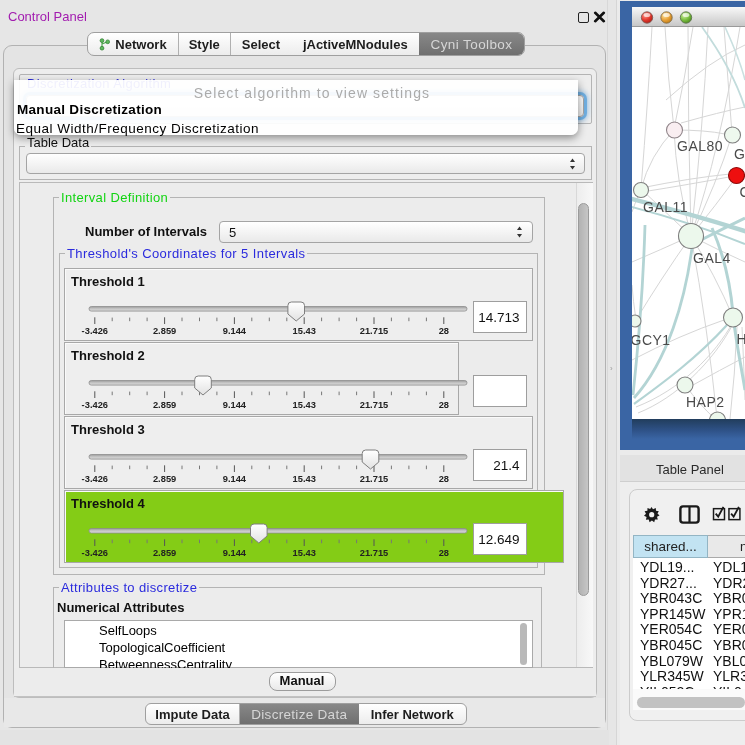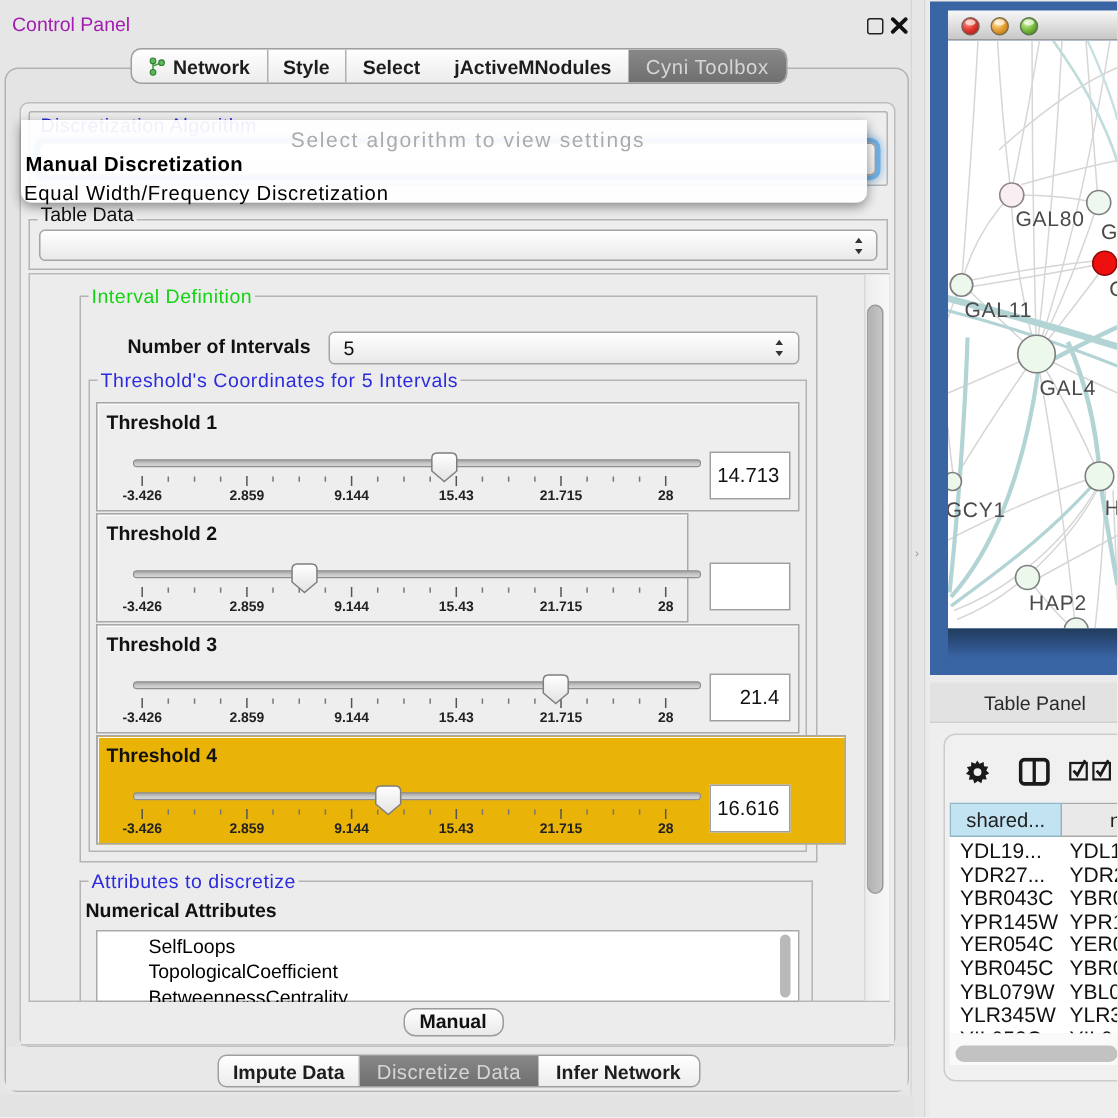--- a/index.html
+++ b/index.html
@@ -216,21 +216,21 @@
         <text x="169.4" y="64.5" text-anchor="middle" font-size="9.3" font-weight="bold" fill="#222">9.144</text>
         <text x="239.2" y="64.5" text-anchor="middle" font-size="9.3" font-weight="bold" fill="#222">15.43</text>
         <text x="309.0" y="64.5" text-anchor="middle" font-size="9.3" font-weight="bold" fill="#222">21.715</text>
         <text x="378.8" y="64.5" text-anchor="middle" font-size="9.3" font-weight="bold" fill="#222">28</text>
       <path d="M 297.2 36.5 q 0 -3.5 3.5 -3.5 l 9.6 0 q 3.5 0 3.5 3.5 l 0 8.5 l -8.3 7 l -8.3 -7 z" fill="url(#th2)" stroke="#7e7e7e" stroke-width="1"></path>
     </svg>
     <div style="position:absolute;left:407.5px;top:32.5px;width:54px;height:32px;background:#ffffff;border:1px solid #9e9e9e;box-sizing:border-box;">
         <span style="position:absolute;right:6px;top:50%;transform:translateY(-50%);font-size:13.5px;color:#111;">21.4</span>
       </div>
   </div>
-  <div class="abs" style="left:64px;top:489.5px;width:500px;height:73px;background:#eab308;border:1px solid #a8a8a8;box-shadow:inset 1px 1px 0 #fafafa;box-sizing:border-box;padding-left:32px;">
+  <div class="abs" style="left:64px;top:489.5px;width:500px;height:73px;background:#84cc16;border:1px solid #a8a8a8;box-shadow:inset 1px 1px 0 #fafafa;box-sizing:border-box;padding-left:32px;">
     <div style="position:absolute;left:6px;top:5px;font-size:13px;font-weight:bold;color:#111;">Threshold 4</div>
     <svg style="position:absolute;left:0;top:0;" width="467" height="71" viewBox="0 0 467 71">
       <defs>
         <linearGradient id="grv3" x1="0" y1="0" x2="0" y2="1">
             <stop offset="0" stop-color="#9a9a9a"></stop>
             <stop offset="0.5" stop-color="#c6c6c6"></stop>
             <stop offset="1" stop-color="#d9d9d9"></stop>
           </linearGradient>
         <linearGradient id="th3" x1="0" y1="0" x2="0" y2="1">
             <stop offset="0" stop-color="#ffffff"></stop>
@@ -261,21 +261,21 @@
         <line x1="378.8" y1="48.3" x2="378.8" y2="55" stroke="#555" stroke-width="1"></line>
       <text x="29.8" y="64.5" text-anchor="middle" font-size="9.3" font-weight="bold" fill="#222">-3.426</text>
         <text x="99.6" y="64.5" text-anchor="middle" font-size="9.3" font-weight="bold" fill="#222">2.859</text>
         <text x="169.4" y="64.5" text-anchor="middle" font-size="9.3" font-weight="bold" fill="#222">9.144</text>
         <text x="239.2" y="64.5" text-anchor="middle" font-size="9.3" font-weight="bold" fill="#222">15.43</text>
         <text x="309.0" y="64.5" text-anchor="middle" font-size="9.3" font-weight="bold" fill="#222">21.715</text>
         <text x="378.8" y="64.5" text-anchor="middle" font-size="9.3" font-weight="bold" fill="#222">28</text>
       <path d="M 185.5 36.5 q 0 -3.5 3.5 -3.5 l 9.6 0 q 3.5 0 3.5 3.5 l 0 8.5 l -8.3 7 l -8.3 -7 z" fill="url(#th3)" stroke="#7e7e7e" stroke-width="1"></path>
     </svg>
     <div style="position:absolute;left:407.5px;top:32.5px;width:54px;height:32px;background:#ffffff;border:1px solid #9e9e9e;box-sizing:border-box;">
-        <span style="position:absolute;right:6px;top:50%;transform:translateY(-50%);font-size:13.5px;color:#111;">16.616</span>
+        <span style="position:absolute;right:6px;top:50%;transform:translateY(-50%);font-size:13.5px;color:#111;">12.649</span>
       </div>
   </div>
 
   <div class="abs" style="left:53px;top:587px;width:489px;height:81px;border:1px solid #b4b4b4;border-bottom:none;box-sizing:border-box;"></div>
   <div class="abs" style="left:59px;top:580px;background:#ececec;padding:0 2px;font-size:13px;letter-spacing:.35px;color:#2b2bdd;">Attributes to discretize</div>
   <div class="abs vc" style="left:57px;top:607px;font-size:13px;font-weight:bold;color:#111;">Numerical Attributes</div>
   <div class="abs" style="left:64px;top:620px;width:469px;height:48px;background:#ffffff;border:1px solid #a9a9a9;box-sizing:border-box;">
     <div style="position:absolute;left:6px;top:0.5px;font-size:13px;color:#000000;line-height:17px;margin-left:28px;">SelfLoops<br>TopologicalCoefficient<br>BetweennessCentrality</div>
     <div style="position:absolute;right:5px;top:2px;width:7px;height:42px;background:#b9b9b9;border-radius:4px;"></div>
   </div>

